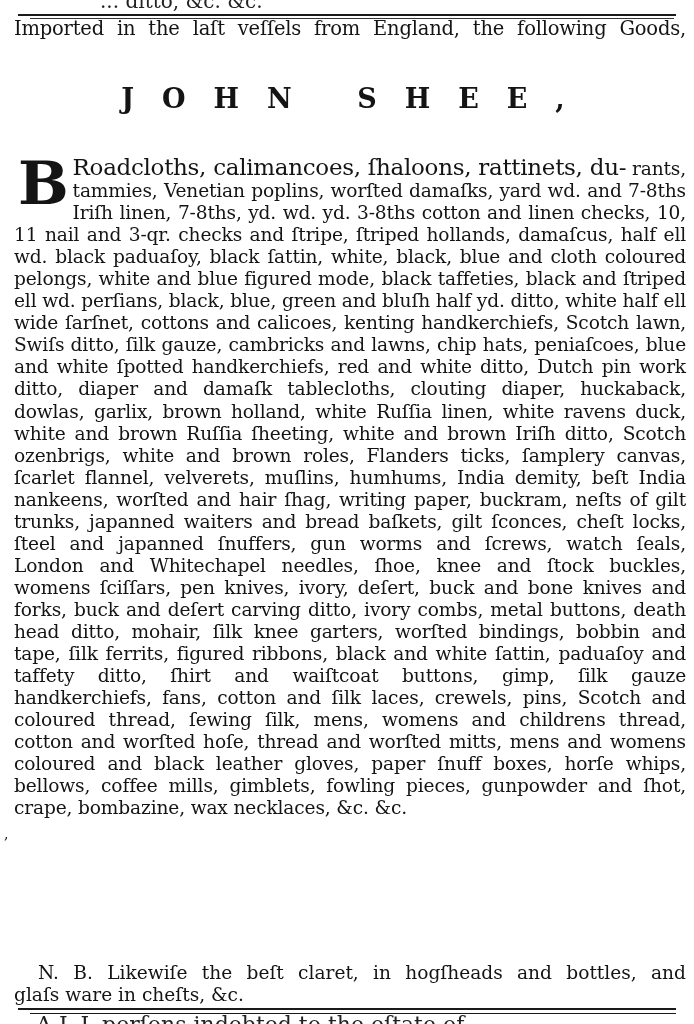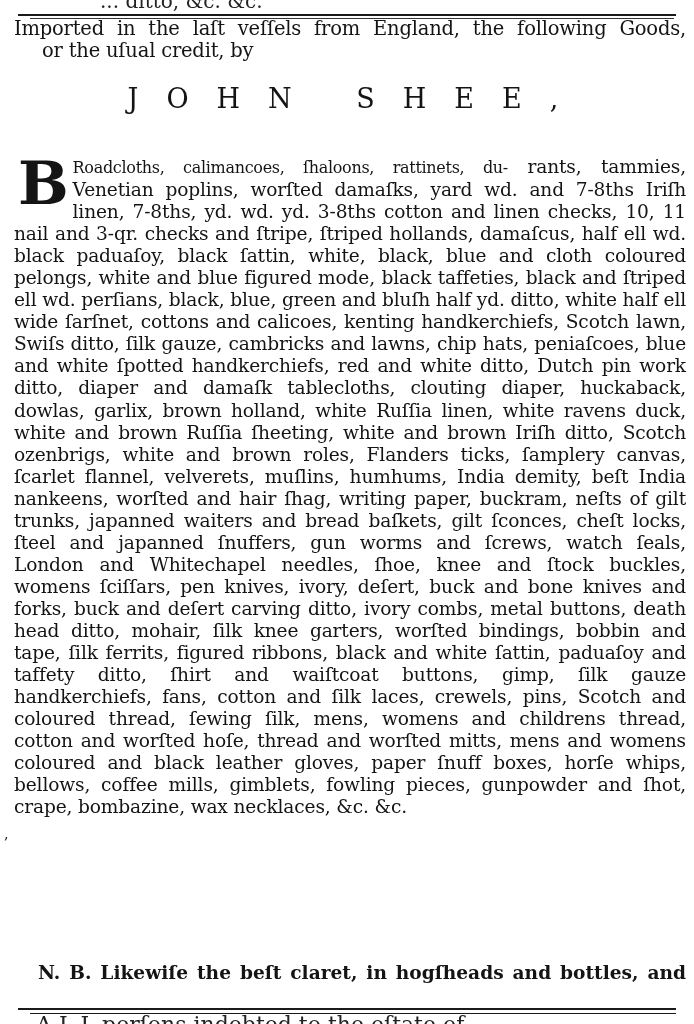--- a/index.html
+++ b/index.html
@@ -9,59 +9,59 @@
   .rule { position:absolute; left:18px; right:18px; height:0; border-top:2px solid #1a1a1a; }
   .rule.top { top:14px; border-top-width:2px; }
   .rule.top2 { top:18px; left:30px; right:20px; border-top:1px solid #333; }
   .rule.bottom { top:1008px; border-top-width:2px; }
   .rule.bottom2 { top:1013px; left:30px; right:18px; border-top-width:1px; }
   .intro { position:absolute; top:18px; left:14px; width:672px; font-size:19.5px; line-height:22px; letter-spacing:-0.2px; }
   .intro .l1 { text-align:justify; text-align-last:justify; display:block; }
   .intro .l2 { display:block; padding-left:28px; text-align:justify; text-align-last:justify; }
   .intro .l3 { display:block; padding-left:28px; }
   .name { position:absolute; top:84px; left:0; width:694px; text-align:center;
-          font-size:27px; letter-spacing:28px; font-weight:normal; line-height:30px; padding-left:20px; box-sizing:border-box; }
+          font-size:27px; letter-spacing:28px; font-weight:bold; line-height:30px; padding-left:20px; box-sizing:border-box; }
   .address { position:absolute; top:116px; left:14px; width:672px; font-size:19.5px; line-height:22px; }
   .address .a1 { display:block; padding-left:6px; text-align:justify; text-align-last:justify; }
   .address .a2 { display:block; text-align:center; font-style:italic; }
   .body { position:absolute; top:156px; left:14px; width:672px; font-size:18.6px; line-height:22.05px;
           text-align:justify; letter-spacing:-0.15px; }
   .dropcap { float:left; font-size:60px; line-height:50px; font-weight:bold; margin:2px 4px 0 4px; }
-  .body .first { font-size:16px; letter-spacing:-0.3px; }
+  .body .first { font-size:23px; letter-spacing:-0.3px; }
   .nb { position:absolute; top:962px; left:14px; width:672px; font-size:18.6px; line-height:22px; text-align:justify; }
-  .nb .n1 { display:block; padding-left:24px; text-align:justify; text-align-last:justify;font-weight:bold; }
+  .nb .n1 { display:block; padding-left:24px; text-align:justify; text-align-last:justify; }
   .cutoff-bottom { position:absolute; top:1012px; left:36px; font-size:22px; white-space:nowrap; color:#222; }
   .margin-mark { position:absolute; top:826px; left:4px; font-size:14px; }
 </style>
 </head>
 <body>
 
 <div>
   <div class="cutoff-top">... ditto, &amp;c. &amp;c.</div>
   <div class="rule top"></div>
   <div class="rule top2"></div>
 
   <div class="intro">
     <span class="l1">Imported in the laſt veſſels from England, the following Goods,</span>
-    <span class="l3">or the uſual credit, by</span>
   </div>
 
   <div class="name">JOHN SHEE,</div>
 
   <div class="address">
   </div>
 
   <div class="body">
     <span class="dropcap">B</span>
     <span class="first">Roadcloths, calimancoes, ſhaloons, rattinets, du-</span>
     <span>rants, tammies, Venetian poplins, worſted damaſks, yard wd. and 7-8ths Iriſh linen, 7-8ths, yd. wd. yd. 3-8ths cotton and linen checks, 10, 11 nail and 3-qr. checks and ſtripe, ſtriped hollands, damaſcus, half ell wd. black paduaſoy, black ſattin, white, black, blue and cloth coloured pelongs, white and blue figured mode, black taffeties, black and ſtriped ell wd. perſians, black, blue, green and bluſh half yd. ditto, white half ell wide ſarſnet, cottons and calicoes, kenting handkerchiefs, Scotch lawn, Swiſs ditto, ſilk gauze, cambricks and lawns, chip hats, peniaſcoes, blue and white ſpotted handkerchiefs, red and white ditto, Dutch pin work ditto, diaper and damaſk tablecloths, clouting diaper, huckaback, dowlas, garlix, brown holland, white Ruſſia linen, white ravens duck, white and brown Ruſſia ſheeting, white and brown Iriſh ditto, Scotch ozenbrigs, white and brown roles, Flanders ticks, ſamplery canvas, ſcarlet flannel, velverets, muſlins, humhums, India demity, beſt India nankeens, worſted and hair ſhag, writing paper, buckram, neſts of gilt trunks, japanned waiters and bread baſkets, gilt ſconces, cheſt locks, ſteel and japanned ſnuffers, gun worms and ſcrews, watch ſeals, London and Whitechapel needles, ſhoe, knee and ſtock buckles, womens ſciſſars, pen knives, ivory, deſert, buck and bone knives and forks, buck and deſert carving ditto, ivory combs, metal buttons, death head ditto, mohair, ſilk knee garters, worſted bindings, bobbin and tape, ſilk ferrits, figured ribbons, black and white ſattin, paduaſoy and taffety ditto, ſhirt and waiſtcoat buttons, gimp, ſilk gauze handkerchiefs, fans, cotton and ſilk laces, crewels, pins, Scotch and coloured thread, ſewing ſilk, mens, womens and childrens thread, cotton and worſted hoſe, thread and worſted mitts, mens and womens coloured and black leather gloves, paper ſnuff boxes, horſe whips, bellows, coffee mills, gimblets, fowling pieces, gunpowder and ſhot, crape, bombazine, wax necklaces, &amp;c. &amp;c.</span>
   </div>
 
   <div class="margin-mark">,</div>
 
   <div class="nb">
     <span class="n1">N. B. Likewiſe the beſt claret, in hogſheads and bottles, and</span>
+    <span>glaſs ware in cheſts, &amp;c.</span>
   </div>
 
   <div class="rule bottom"></div>
   <div class="rule bottom2"></div>
   <div class="cutoff-bottom">A L L perſons indebted to the eſtate of ...</div>
 </div>
 
 </body></html>

